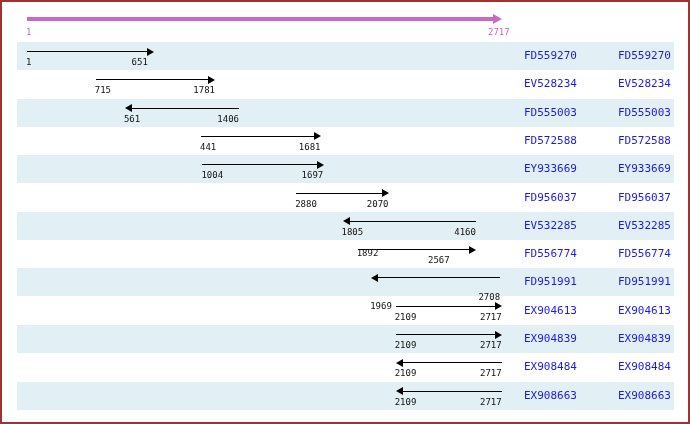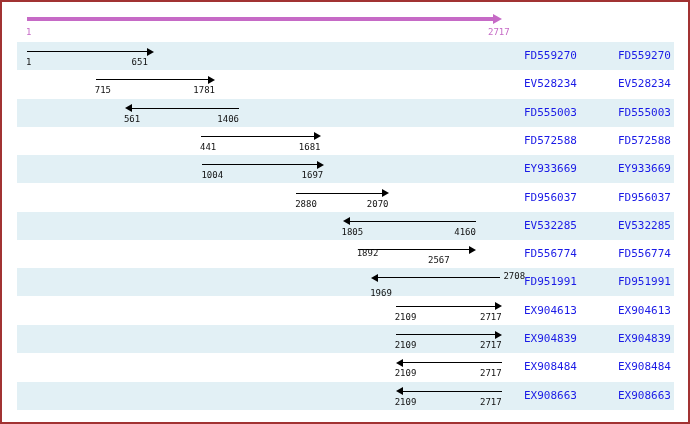--- a/index.html
+++ b/index.html
@@ -159,22 +159,22 @@
           <div class="head-right" style="left: 466.767px; top: 243.6px;"></div>
           <div class="coord" style="left: 354.716px; top: 246px; text-align: center;">1892</div>
           <div class="coord" style="left: 426px; top: 253.1px;">2567</div>
           <div class="acc" style="left: 522px; top: 245.1px;">FD556774</div>
           <div class="acc" style="left: 616px; top: 245.1px;">FD556774</div>
         </div>
         <div class="band" style="top: 266.4px; height: 28px;"></div>
         <div>
           <div class="hit-line" style="top: 275.4px; left: 375.183px; width: 123.243px;"></div>
           <div class="head-left" style="left: 369.183px; top: 271.9px;"></div>
-          <div class="coord" style="left: 368.183px; top: 286px;">1969</div>
-          <div class="coord" style="left: 476.426px; top: 269px; margin-left: 25px;">2708</div>
+          <div class="coord" style="left: 368.183px; top: 299px;">1969</div>
+          <div class="coord" style="left: 476.426px; top: 290px;">2708</div>
           <div class="acc" style="left: 522px; top: 273.4px;">FD951991</div>
           <div class="acc" style="left: 616px; top: 273.4px;">FD951991</div>
         </div>
         <div>
           <div class="hit-line" style="top: 303.7px; left: 393.667px; width: 100.333px;"></div>
           <div class="head-right" style="left: 493px; top: 300.2px;"></div>
           <div class="coord" style="left: 392.667px; top: 309.7px;">2109</div>
           <div class="coord" style="left: 478px; top: 309.7px;">2717</div>
           <div class="acc" style="left: 522px; top: 301.7px;">EX904613</div>
           <div class="acc" style="left: 616px; top: 301.7px;">EX904613</div>

